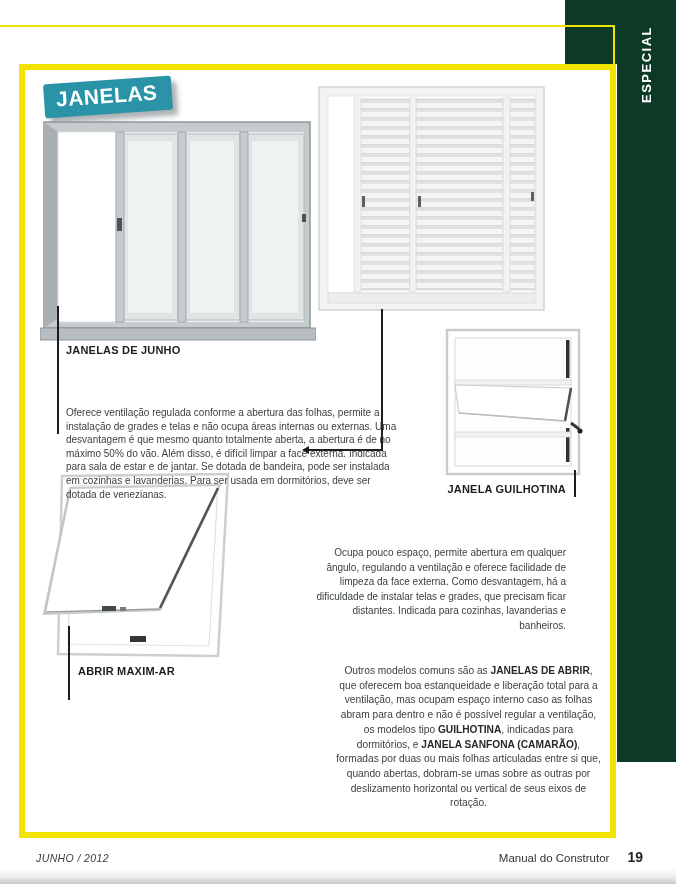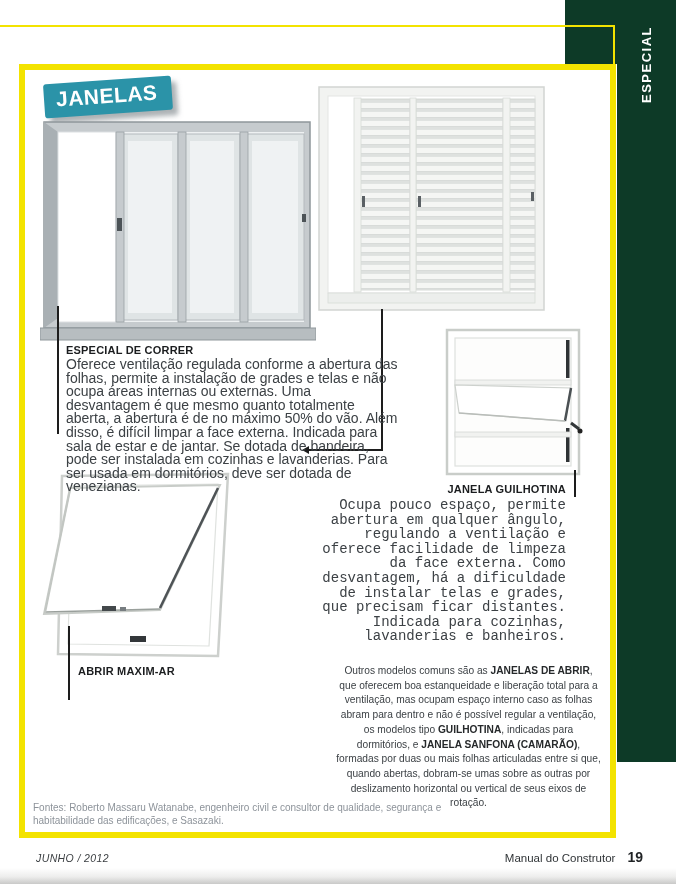--- a/index.html
+++ b/index.html
@@ -28,29 +28,29 @@
     background:linear-gradient(180deg,#ffffff 0%,#ededec 55%,#c9c9c8 100%);}
   
   .badge{
     position:absolute;left:44px;top:80px;padding:4px 14px 6px 12px;
     background:#2b93a8;border-radius:3px;transform:rotate(-4deg);
     box-shadow:5px 6px 5px rgba(105,115,120,0.55);
   }
   .badge span{color:#ffffff;font-weight:bold;font-size:21px;letter-spacing:0.5px;}
   
   .sec-heading{position:absolute;font-size:11px;font-weight:bold;color:#1b1d1f;letter-spacing:0.2px;}
-  .sec-body{position:absolute;font-size:14px;color:#3c4145;line-height:13.6px;}
-  .sec-body.right{text-align:right;line-height:14.6px;font-family:Liberation Mono, monospace;}
+  .sec-body{position:absolute;font-size:10px;color:#3c4145;line-height:13.6px;margin-top:48px;}
+  .sec-body.right{text-align:right;line-height:14.6px;}
   .outros{position:absolute;font-size:10.2px;color:#3c4145;line-height:14.7px;text-align:center;}
   .outros b{color:#26292b;}
   .fontes{position:absolute;left:33px;top:802px;width:440px;font-size:10px;color:#8d939a;line-height:12.6px;}
   
   .footer-left{position:absolute;left:36px;top:852px;font-size:10.5px;color:#3a3e41;letter-spacing:0.4px;font-style:italic;}
   .footer-right{position:absolute;right:33px;top:849px;font-size:11.5px;color:#30343 7;color:#303437;}
-  .footer-right b{font-size:14px;margin-left:12px;color:#1f2object;color:#1f2224;}
+  .footer-right b{font-size:14px;margin-left:18px;color:#1f2object;color:#1f2224;}
   
   .leader{position:absolute;background:#1d1d1d;}
   .arrowhead{
     position:absolute;width:0;height:0;
     border-top:4px solid transparent;border-bottom:4px solid transparent;
     border-right:7px solid #1d1d1d;
   }
   .win{position:absolute;}
 </style>
 </head>
@@ -150,31 +150,30 @@
     <rect x="88" y="168" width="16" height="6" fill="#33373a"></rect>
   </svg>
 
   <div class="leader" style="left:57px;top:306px;width:2px;height:128px;"></div>
   <div class="leader" style="left:381px;top:309px;width:2px;height:142px;"></div>
   <div class="leader" style="left:309px;top:449px;width:74px;height:2px;"></div>
   <div class="arrowhead" style="left:302px;top:446px;"></div>
   <div class="leader" style="left:574px;top:470px;width:2px;height:27px;"></div>
   <div class="leader" style="left:68px;top:626px;width:2px;height:74px;"></div>
 
-  <div class="sec-heading" style="left:66px;top:344px;">ESPECIAL DE CORRER</div>
+  <div class="sec-heading" style="left:66px;top:344px;">JANELAS DE JUNHO</div>
   <div class="sec-body" style="left:66px;top:358px;width:332px;">Oferece ventilação regulada conforme a abertura das folhas, permite a instalação de grades e telas e não ocupa áreas internas ou externas. Uma desvantagem é que mesmo quanto totalmente aberta, a abertura é de no máximo 50% do vão. Além disso, é difícil limpar a face externa. Indicada para sala de estar e de jantar. Se dotada de bandeira, pode ser instalada em cozinhas e lavanderias. Para ser usada em dormitórios, deve ser dotada de venezianas.</div>
 
   <div class="sec-heading" style="left:320px;top:483px;width:246px;text-align:right;">JANELA GUILHOTINA</div>
   <div class="sec-body right" style="left:306px;top:498px;width:260px;">Ocupa pouco espaço, permite abertura em qualquer ângulo, regulando a ventilação e oferece facilidade de limpeza da face externa. Como desvantagem, há a dificuldade de instalar telas e grades, que precisam ficar distantes. Indicada para cozinhas, lavanderias e banheiros.</div>
 
   <div class="sec-heading" style="left:78px;top:665px;">ABRIR MAXIM-AR</div>
 
   <div class="outros" style="left:336px;top:664px;width:265px;"><span>Outros  modelos comuns são as </span><b>JANELAS DE ABRIR</b><span>, que oferecem boa estanqueidade e liberação total para a ventilação, mas ocupam espaço interno caso as folhas abram para dentro e não é possível regular a ventilação, os modelos tipo </span><b>GUILHOTINA</b><span>, indicadas para dormitórios, e </span><b>JANELA SANFONA (CAMARÃO)</b><span>, formadas por duas ou mais folhas articuladas entre si que, quando abertas, dobram-se umas sobre as outras por deslizamento horizontal ou vertical de seus eixos de rotação.</span></div>
 
-  <div class="fontes">Fontes: Roberto Massaru Watanabe, engenheiro civil e consultor de qualidade, segurança e habitabilidade das edificações, e Sasazaki.</div>
 
   <div class="footer-left">JUNHO / 2012</div>
   <div class="footer-right">
     <span>Manual do Construtor</span><b>19</b>
   </div>
 
   <div class="bottom-strip"></div>
 </div>
 
 </body></html>

